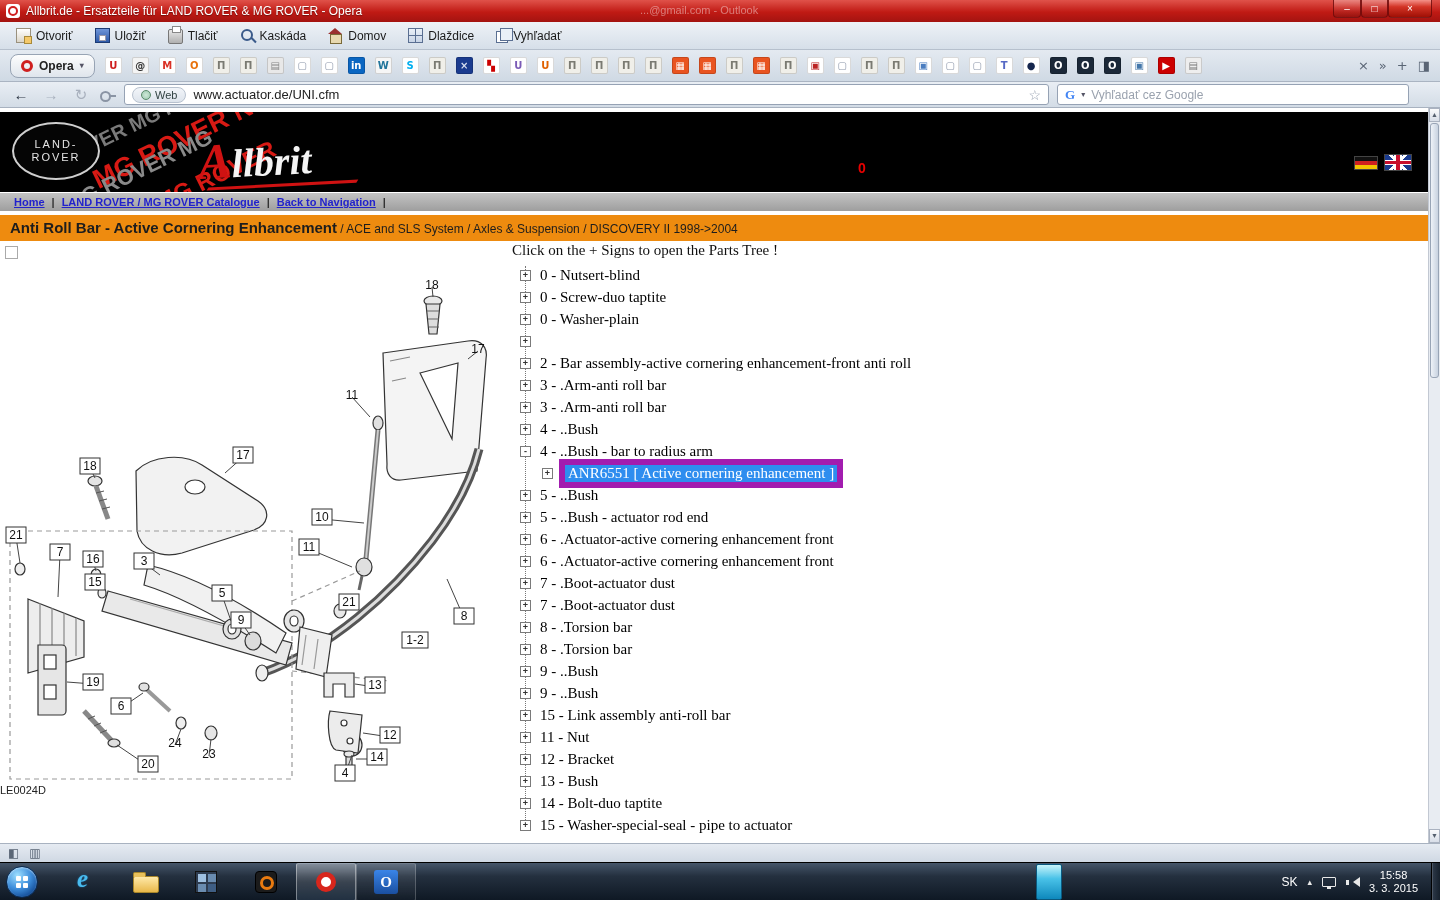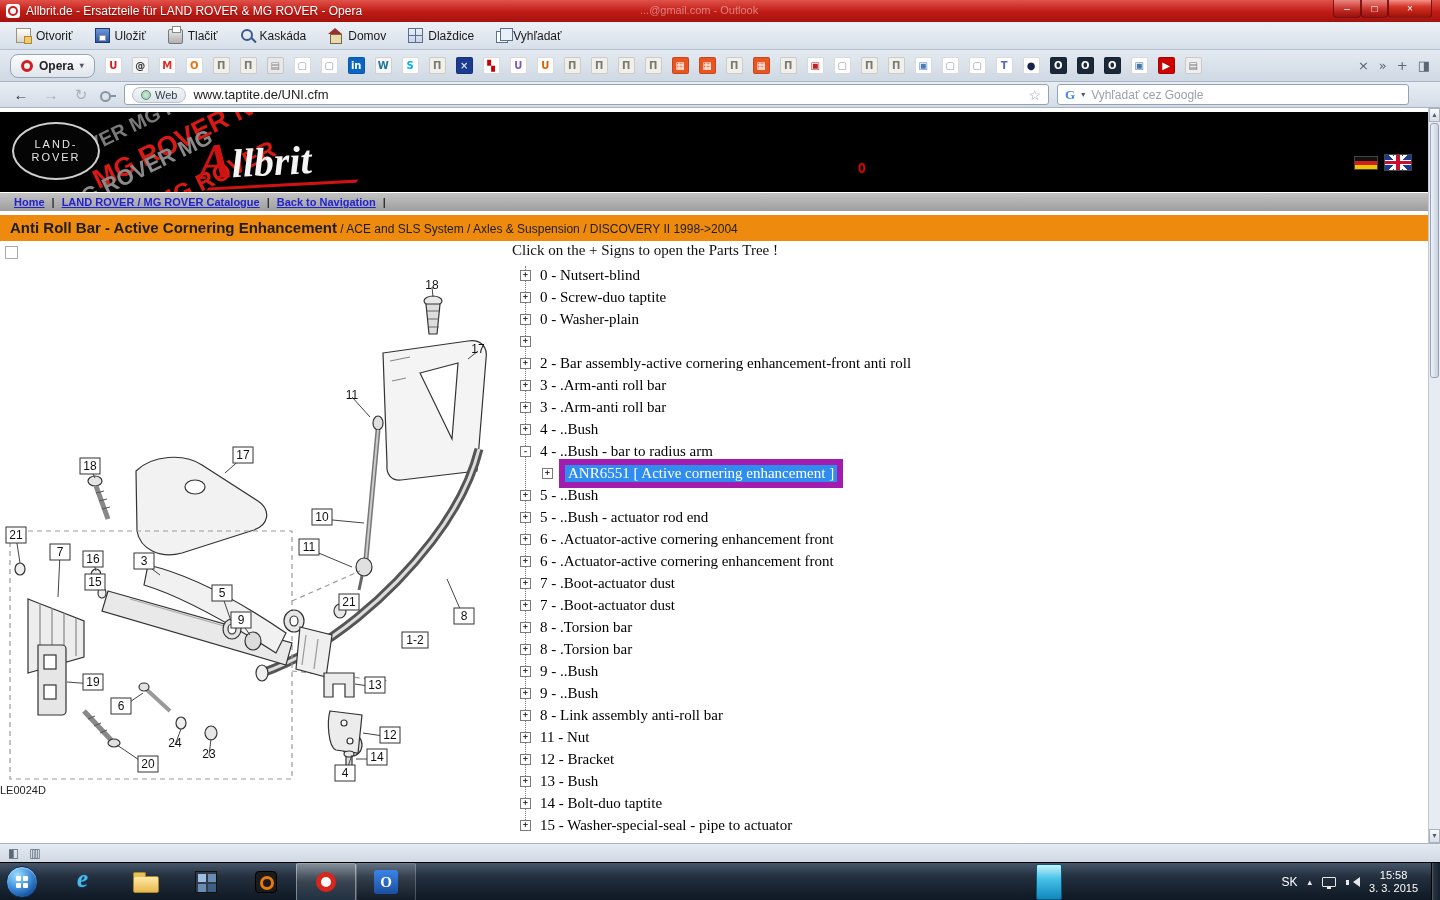--- a/index.html
+++ b/index.html
@@ -252,21 +252,21 @@
   <div id="addrbar">
     <span class="navbtn">←</span>
     <span class="navbtn disabled">→</span>
     <span class="navbtn disabled">↻</span>
     <span class="key-ico"></span>
     <div id="url-field">
       <span class="web-badge">
         <span class="globe"></span>
         <span>Web</span>
       </span>
-      <span id="url-text">www.taptite.de/UNI.cfm</span>
+      <span id="url-text">www.actuator.de/UNI.cfm</span>
       <span id="url-star">☆</span>
     </div>
     <div id="search-field">
       <span id="search-g">G</span>
       <span class="caret">▾</span>
       <span id="search-ph">Vyhľadať cez Google</span>
     </div>
   </div>
 
   <div id="page">
@@ -565,21 +565,21 @@
           <div class="trow" style="padding-left: 2px;">
             <span class="pbox">+</span>
             <span class="tlabel">9 - ..Bush</span>
           </div>
           <div class="trow" style="padding-left: 2px;">
             <span class="pbox">+</span>
             <span class="tlabel">9 - ..Bush</span>
           </div>
           <div class="trow" style="padding-left: 2px;">
             <span class="pbox">+</span>
-            <span class="tlabel">8 - Link assembly anti-roll bar</span>
+            <span class="tlabel">15 - Link assembly anti-roll bar</span>
           </div>
           <div class="trow" style="padding-left: 2px;">
             <span class="pbox">+</span>
             <span class="tlabel">11 - Nut</span>
           </div>
           <div class="trow" style="padding-left: 2px;">
             <span class="pbox">+</span>
             <span class="tlabel">12 - Bracket</span>
           </div>
           <div class="trow" style="padding-left: 2px;">

